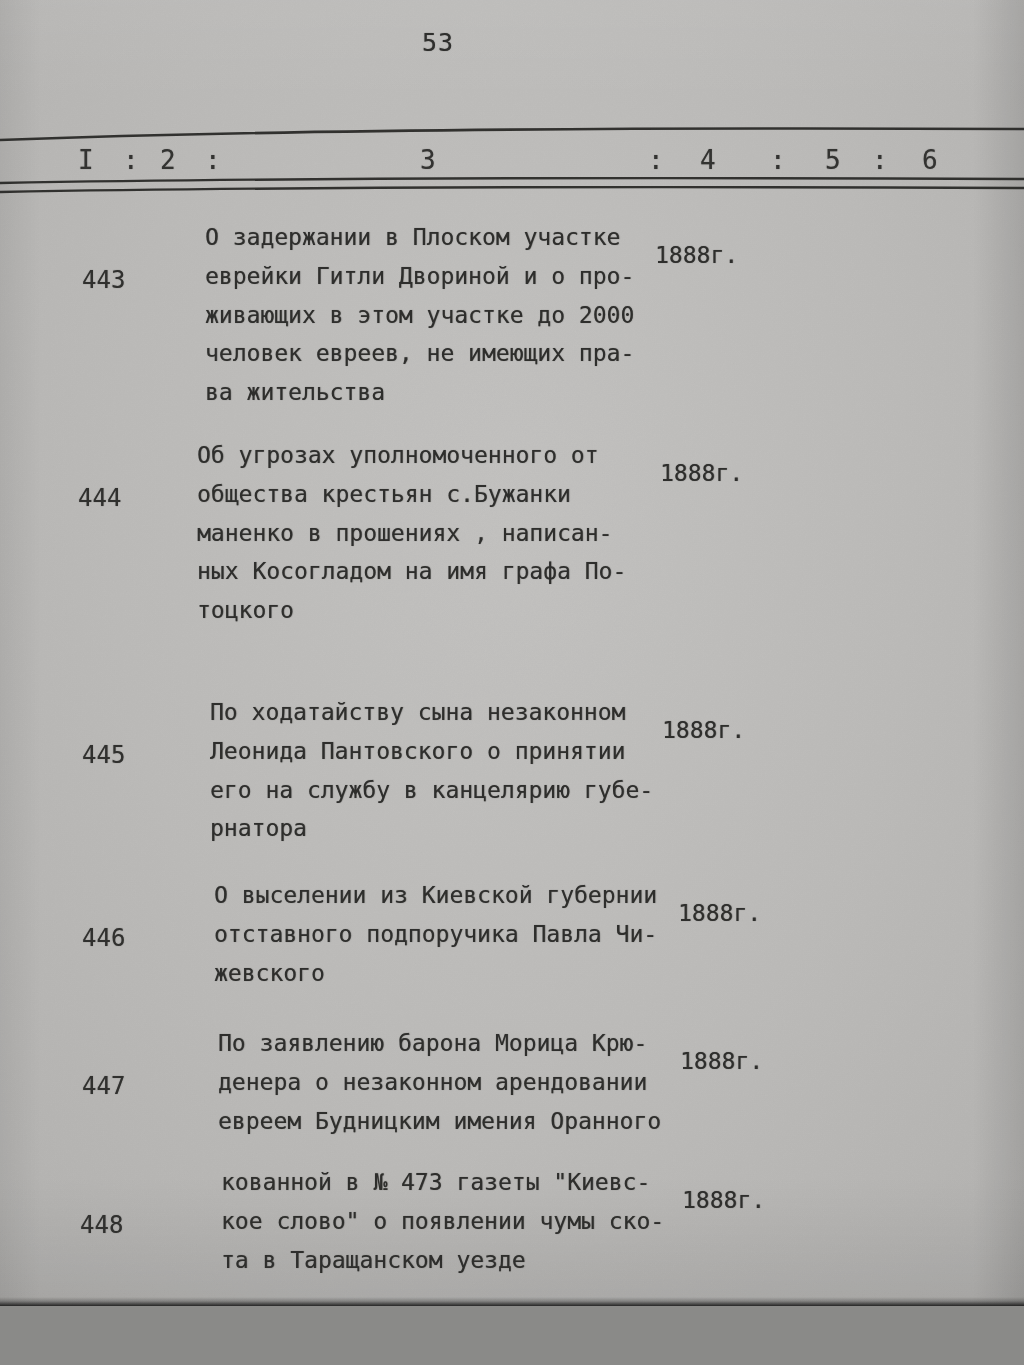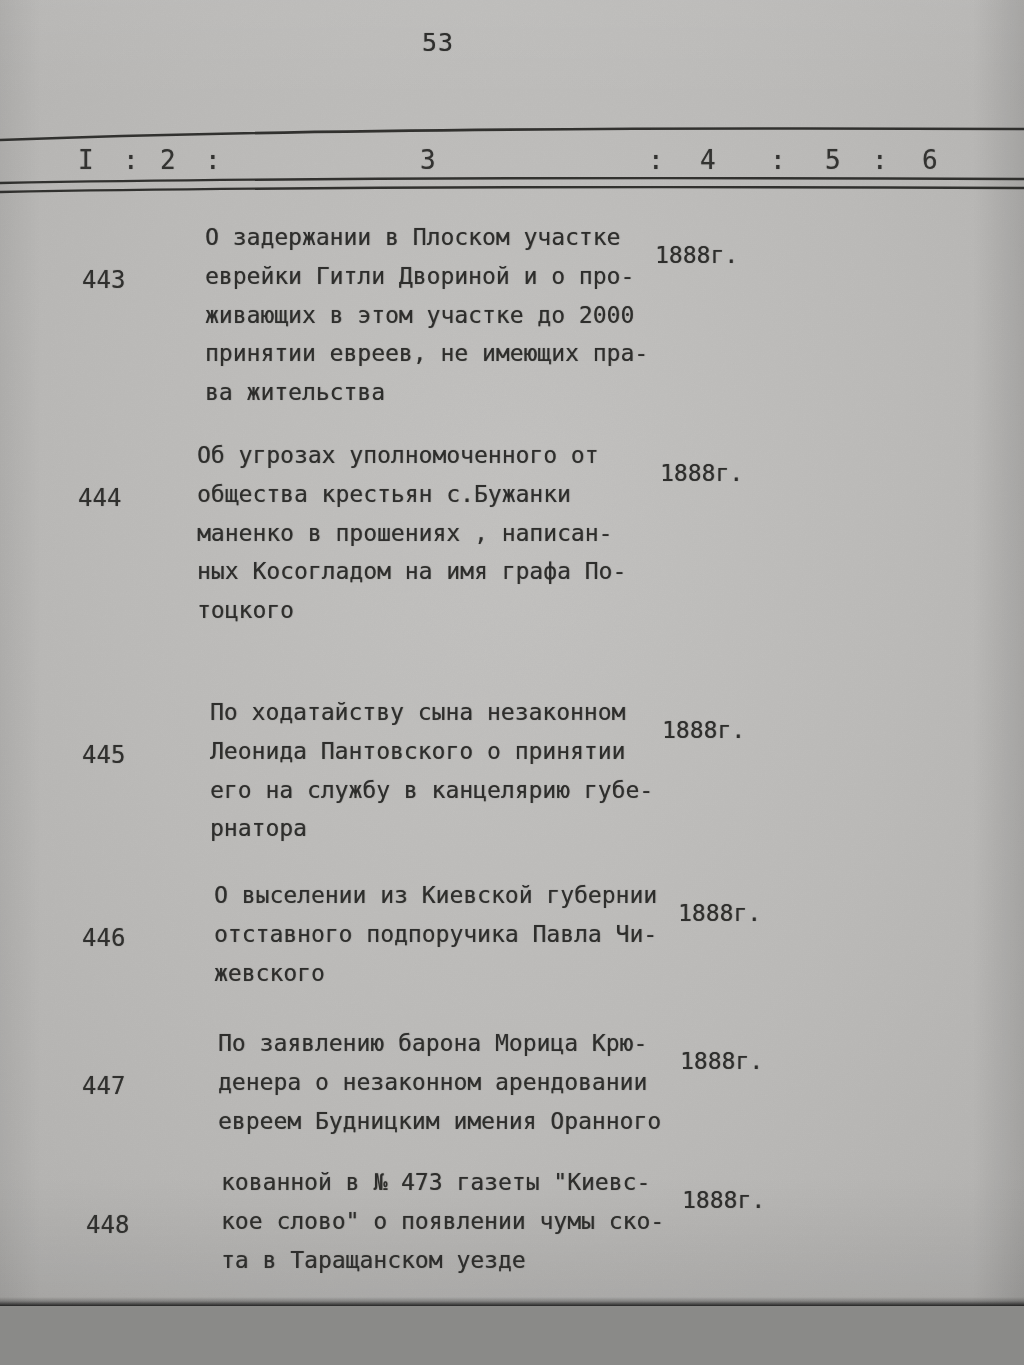--- a/index.html
+++ b/index.html
@@ -85,21 +85,21 @@
     <span class="header-cell" style="left:872px">:</span>
     <span class="header-cell" style="left:922px">6</span>
   </div>
 
   <div class="entry" style="top:218px">
     <div class="entry-no">443</div>
     <div class="entry-lines" style="left:205px">
       <div class="entry-line">О задержании в Плоском участке</div>
       <div class="entry-line">еврейки Гитли Двориной и о про-</div>
       <div class="entry-line">живающих в этом участке до 2000</div>
-      <div class="entry-line">принятии евреев, не имеющих пра-</div>
+      <div class="entry-line">человек евреев, не имеющих пра-</div>
       <div class="entry-line">ва жительства</div>
     </div>
     <div class="entry-date" style="left:655px">1888г.</div>
   </div>
 
   <div class="entry" style="top:436px">
     <div class="entry-no" style="left:78px">444</div>
     <div class="entry-lines" style="left:197px">
       <div class="entry-line">Об угрозах уполномоченного от</div>
       <div class="entry-line">общества крестьян с.Бужанки</div>
@@ -135,21 +135,21 @@
     <div class="entry-no">447</div>
     <div class="entry-lines" style="left:218px">
       <div class="entry-line">По заявлению барона Морица Крю-</div>
       <div class="entry-line">денера о незаконном арендовании</div>
       <div class="entry-line">евреем Будницким имения Оранного</div>
     </div>
     <div class="entry-date" style="left:680px">1888г.</div>
   </div>
 
   <div class="entry" style="top:1163px">
-    <div class="entry-no" style="left:86px">448</div>
+    <div class="entry-no" style="left:80px">448</div>
     <div class="entry-lines" style="left:221px">
       <div class="entry-line">кованной в № 473 газеты "Киевс-</div>
       <div class="entry-line">кое слово" о появлении чумы ско-</div>
       <div class="entry-line">та в Таращанском уезде</div>
     </div>
     <div class="entry-date" style="left:682px">1888г.</div>
   </div>
 
   <div class="bottom-edge"></div>
 </div>

